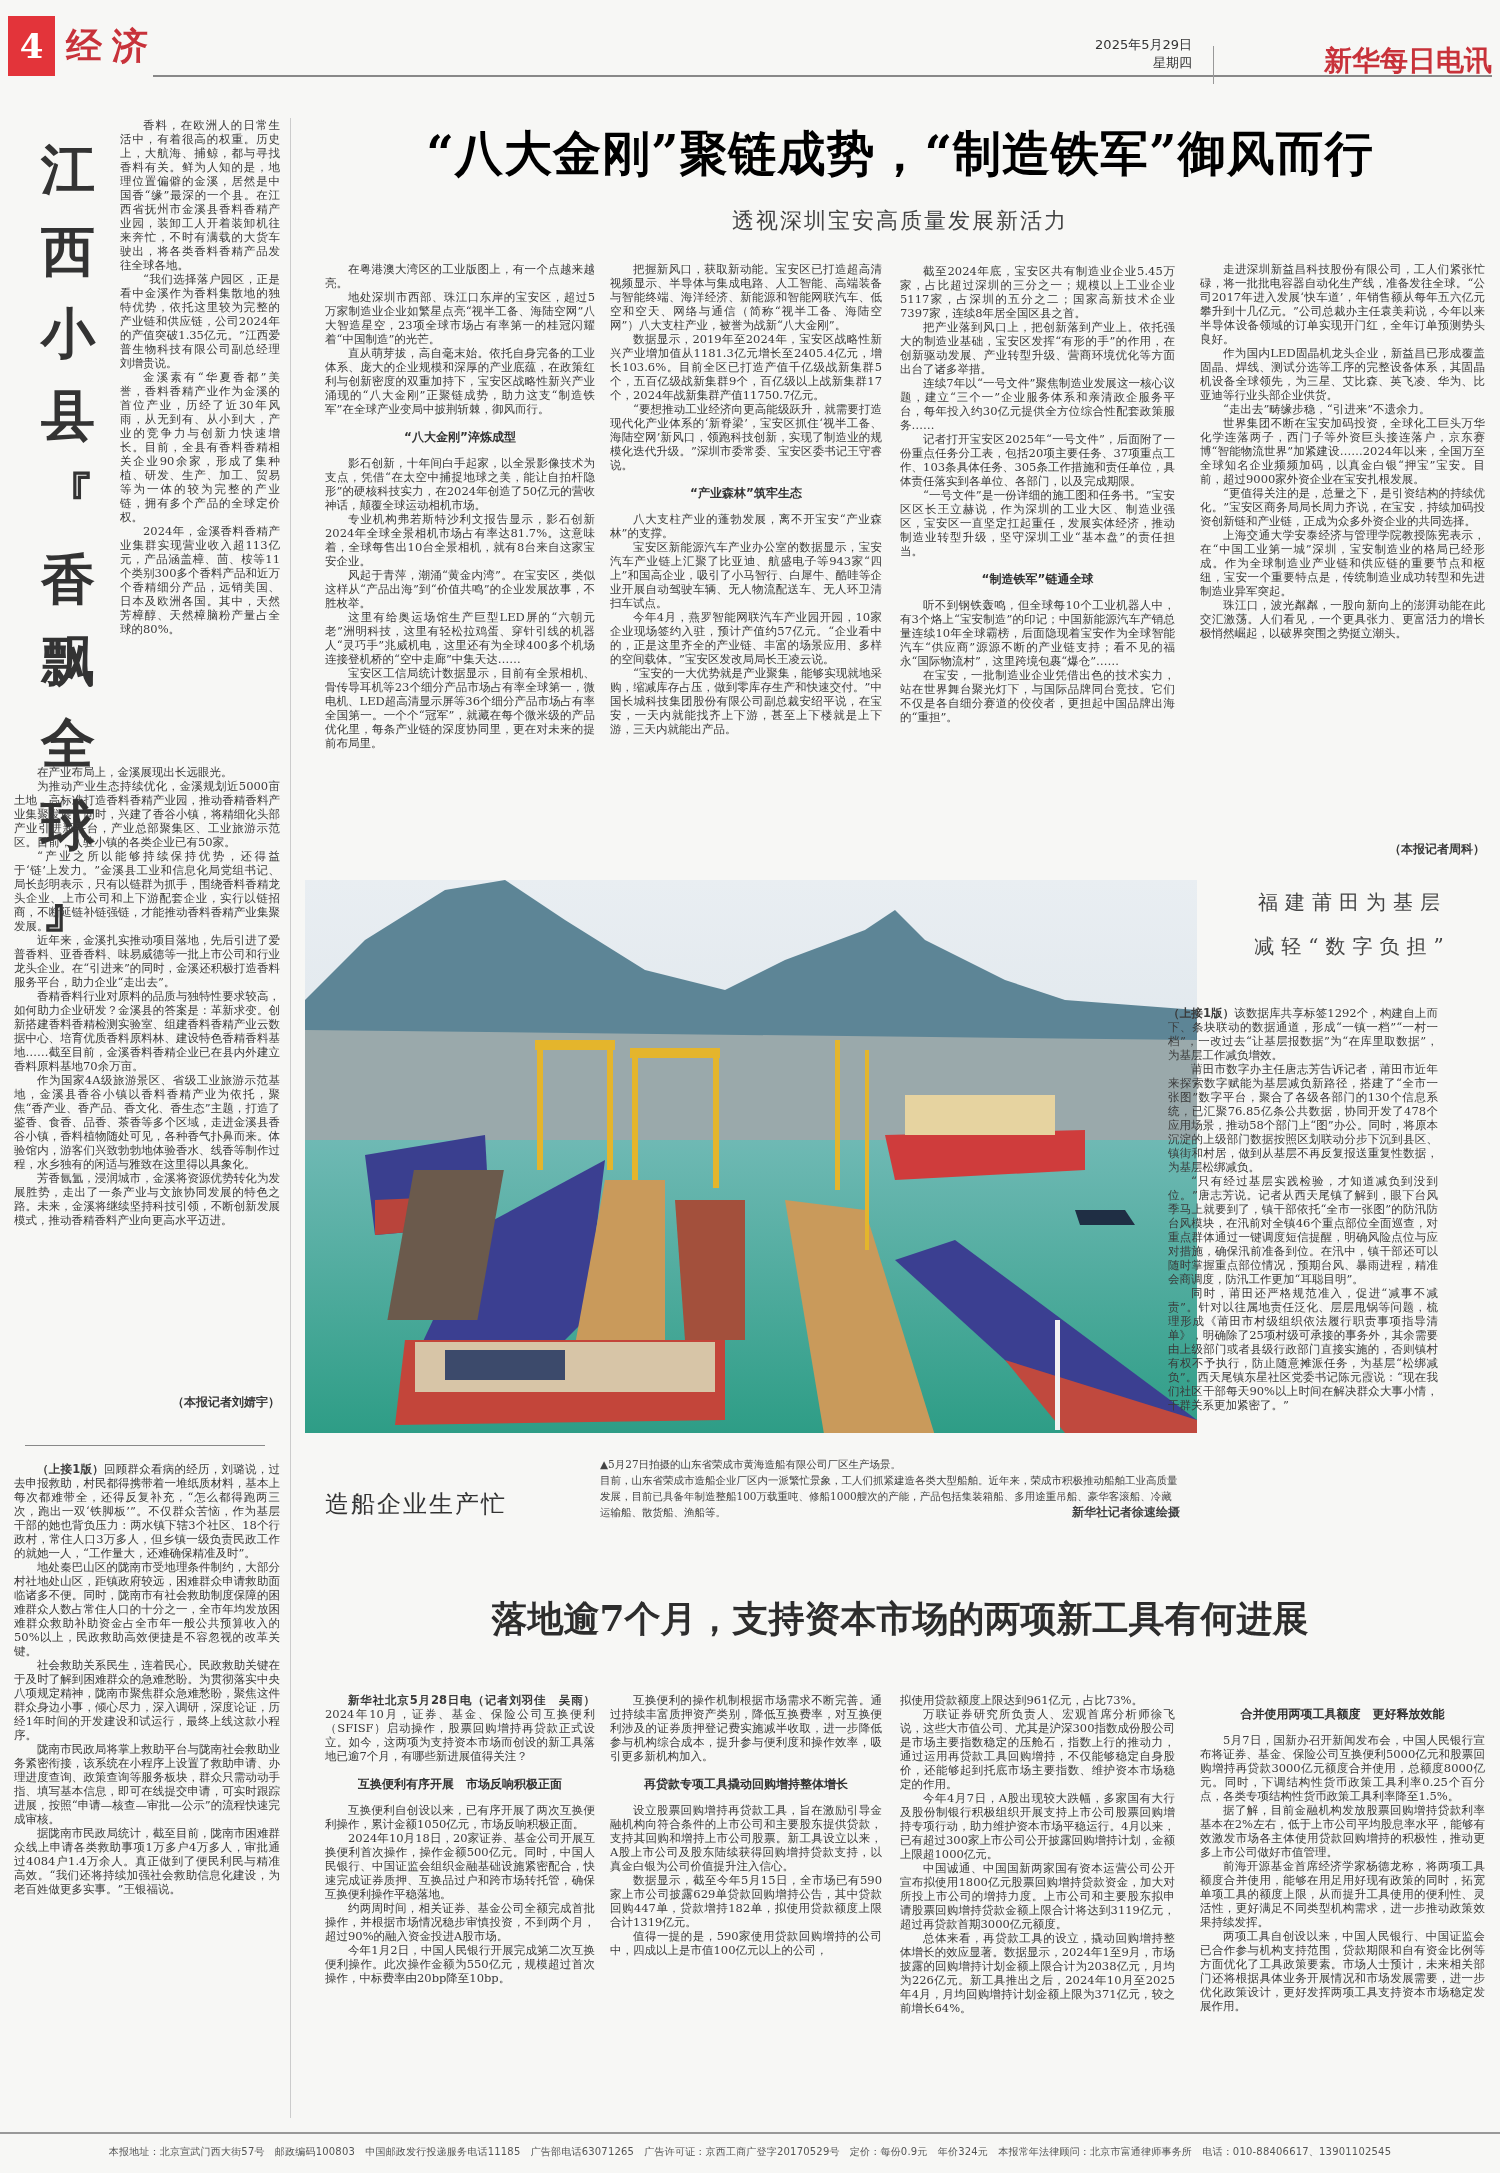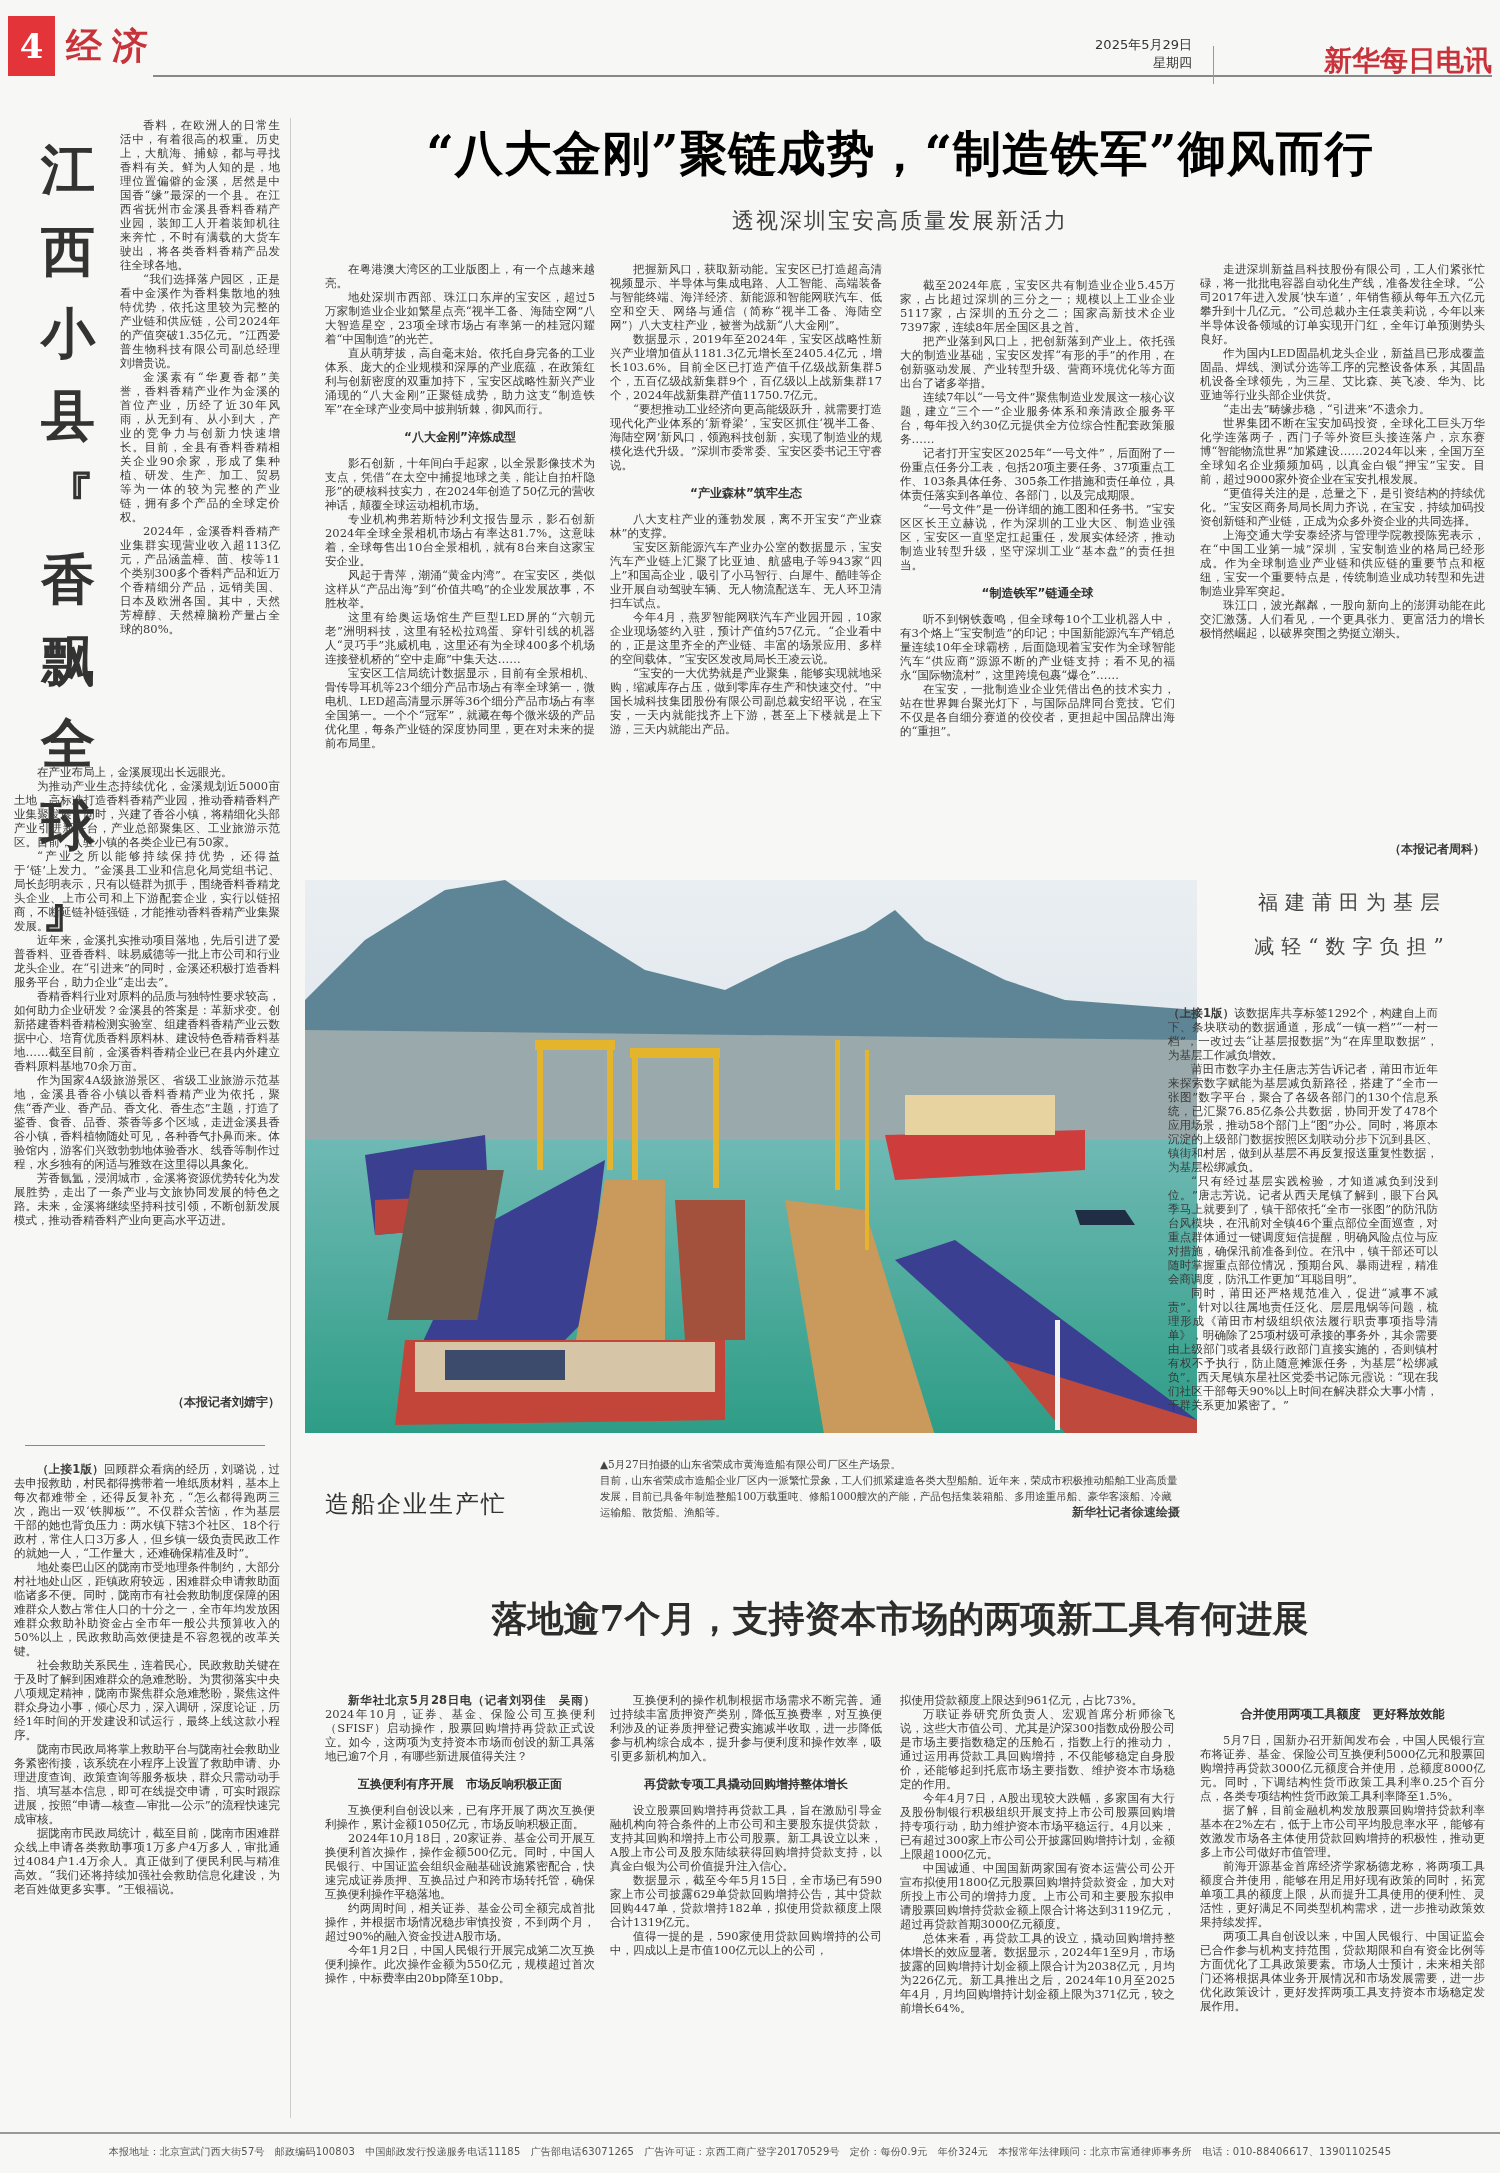--- a/index.html
+++ b/index.html
@@ -109,21 +109,21 @@
   <div class="col" style="left:610px;top:262px;width:272px;height:600px;">
     <p>把握新风口，获取新动能。宝安区已打造超高清视频显示、半导体与集成电路、人工智能、高端装备与智能终端、海洋经济、新能源和智能网联汽车、低空和空天、网络与通信（简称“视半工备、海陆空网”）八大支柱产业，被誉为战新“八大金刚”。</p>
     <p>数据显示，2019年至2024年，宝安区战略性新兴产业增加值从1181.3亿元增长至2405.4亿元，增长103.6%。目前全区已打造产值千亿级战新集群5个，五百亿级战新集群9个，百亿级以上战新集群17个，2024年战新集群产值11750.7亿元。</p>
     <p>“要想推动工业经济向更高能级跃升，就需要打造现代化产业体系的‘新脊梁’，宝安区抓住‘视半工备、海陆空网’新风口，领跑科技创新，实现了制造业的规模化迭代升级。”深圳市委常委、宝安区委书记王守睿说。</p>
     <p class="sect-head">“产业森林”筑牢生态</p>
     <p>八大支柱产业的蓬勃发展，离不开宝安“产业森林”的支撑。</p>
     <p>宝安区新能源汽车产业办公室的数据显示，宝安汽车产业链上汇聚了比亚迪、航盛电子等943家“四上”和国高企业，吸引了小马智行、白犀牛、酷哇等企业开展自动驾驶车辆、无人物流配送车、无人环卫清扫车试点。</p>
     <p>今年4月，燕罗智能网联汽车产业园开园，10家企业现场签约入驻，预计产值约57亿元。“企业看中的，正是这里齐全的产业链、丰富的场景应用、多样的空间载体。”宝安区发改局局长王凌云说。</p>
     <p>“宝安的一大优势就是产业聚集，能够实现就地采购，缩减库存占压，做到零库存生产和快速交付。”中国长城科技集团股份有限公司副总裁安绍平说，在宝安，一天内就能找齐上下游，甚至上下楼就是上下游，三天内就能出产品。</p>
   </div>
-  <div class="col" style="left:900px;top:278px;width:275px;height:600px;">
+  <div class="col" style="left:900px;top:264px;width:275px;height:600px;">
     <p>截至2024年底，宝安区共有制造业企业5.45万家，占比超过深圳的三分之一；规模以上工业企业5117家，占深圳的五分之二；国家高新技术企业7397家，连续8年居全国区县之首。</p>
     <p>把产业落到风口上，把创新落到产业上。依托强大的制造业基础，宝安区发挥“有形的手”的作用，在创新驱动发展、产业转型升级、营商环境优化等方面出台了诸多举措。</p>
     <p>连续7年以“一号文件”聚焦制造业发展这一核心议题，建立“三个一”企业服务体系和亲清政企服务平台，每年投入约30亿元提供全方位综合性配套政策服务……</p>
     <p>记者打开宝安区2025年“一号文件”，后面附了一份重点任务分工表，包括20项主要任务、37项重点工作、103条具体任务、305条工作措施和责任单位，具体责任落实到各单位、各部门，以及完成期限。</p>
     <p>“一号文件”是一份详细的施工图和任务书。”宝安区区长王立赫说，作为深圳的工业大区、制造业强区，宝安区一直坚定扛起重任，发展实体经济，推动制造业转型升级，坚守深圳工业“基本盘”的责任担当。</p>
     <p class="sect-head">“制造铁军”链通全球</p>
     <p>听不到钢铁轰鸣，但全球每10个工业机器人中，有3个烙上“宝安制造”的印记；中国新能源汽车产销总量连续10年全球霸榜，后面隐现着宝安作为全球智能汽车“供应商”源源不断的产业链支持；看不见的福永“国际物流村”，这里跨境包裹“爆仓”……</p>
     <p>在宝安，一批制造业企业凭借出色的技术实力，站在世界舞台聚光灯下，与国际品牌同台竞技。它们不仅是各自细分赛道的佼佼者，更担起中国品牌出海的“重担”。</p>
   </div>
   <div class="col" style="left:1200px;top:262px;width:285px;height:582px;">

